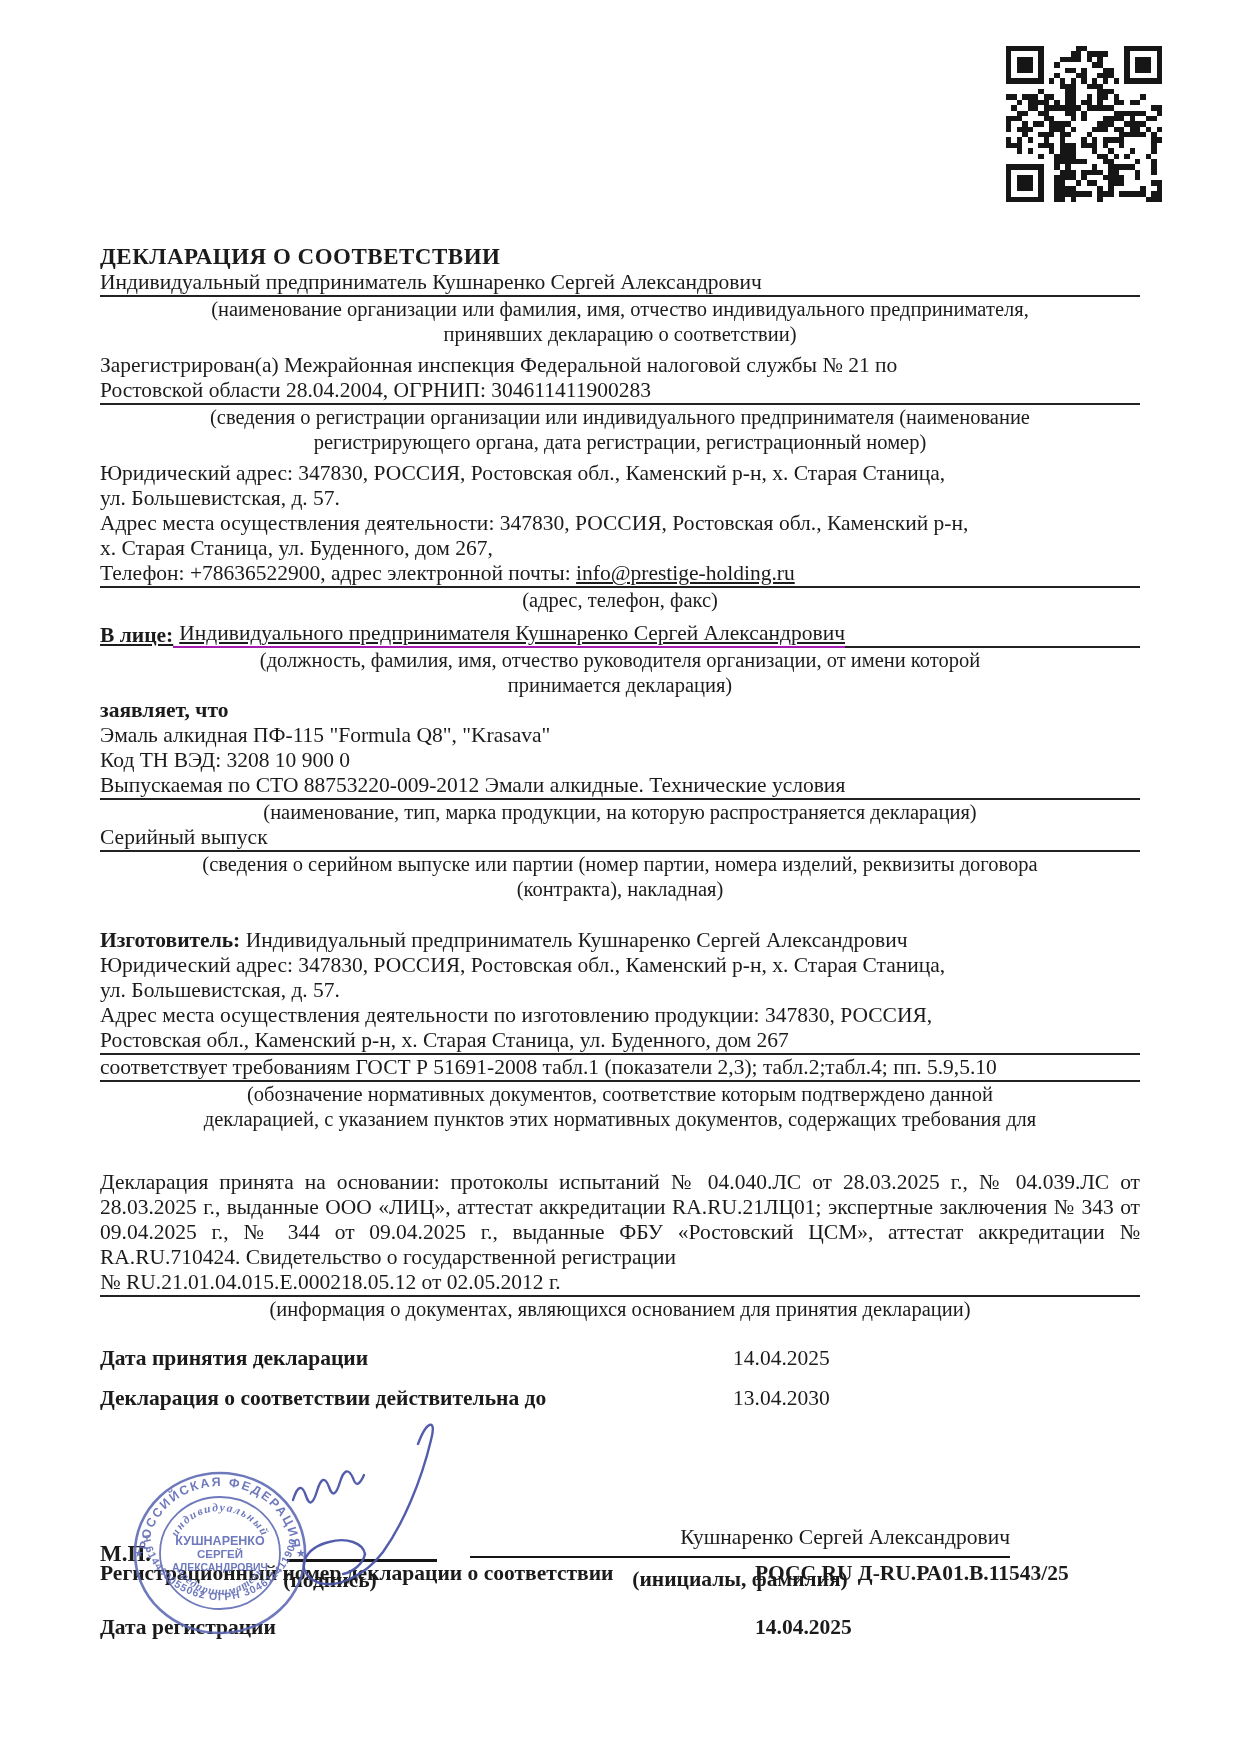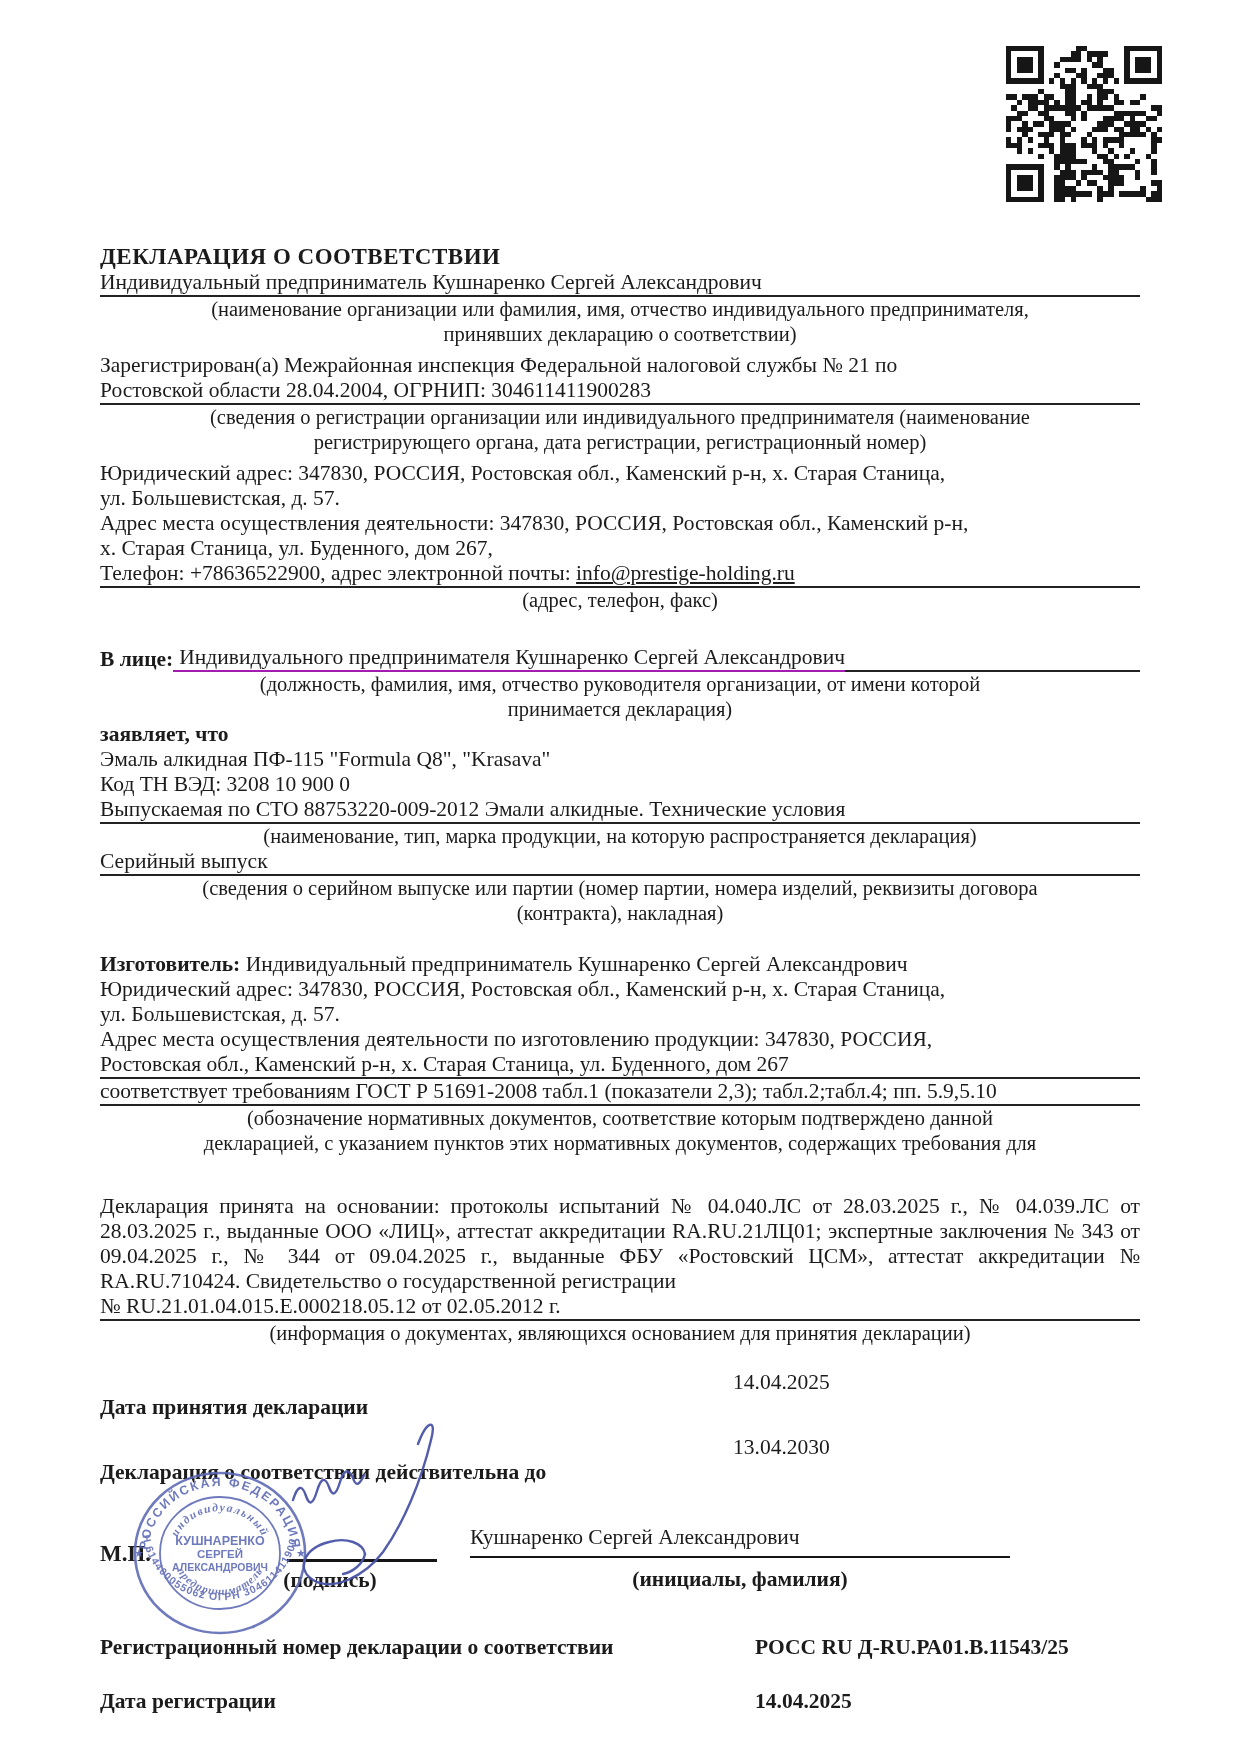--- a/index.html
+++ b/index.html
@@ -15,32 +15,32 @@
   .title{margin-top:243px;font-weight:bold;font-size:23px;line-height:27px;letter-spacing:.5px;}
   .rule{border-bottom:2px solid #222;}
   .cap{text-align:center;font-size:20.5px;}
   .b{font-weight:bold;}
   .u{text-decoration:underline;}
   .flexline{display:flex;align-items:flex-end;}
   .fill{flex:1 1 auto;border-bottom:2px solid #222;}
   .inlinefield{border-bottom:2px solid #a21caf;padding-left:6px;}
   .just{text-align:justify;}
   .row{display:flex;}
-  .row .lbl{width:633px;flex:0 0 auto;margin-top:25px;}
+  .row .lbl{width:633px;flex:0 0 auto;}
   .row2 .lbl2{width:655px;flex:0 0 auto;}
   .qr{position:absolute;left:1006px;top:46px;width:156px;height:156px;}
   .stamp{position:absolute;left:122px;top:1466px;width:196px;height:174px;opacity:.88;}
   .sig{position:absolute;left:235px;top:1412px;width:220px;height:200px;}
   .abs{position:absolute;}
   .mp{left:100px;top:1541px;font-weight:bold;font-size:23px;}
   .sigline{left:287px;top:1559px;width:150px;border-bottom:3px solid #151515;height:0;}
   .sigcap{left:235px;top:1568px;width:190px;text-align:center;font-weight:bold;}
   .nameline{left:470px;top:1556px;width:540px;border-bottom:2px solid #151515;height:0;}
   .namecap{left:470px;top:1567px;width:540px;text-align:center;font-weight:bold;}
-  .fio{left:470px;top:1525px;width:540px;text-align:left;}
+  .fio{left:470px;top:1525px;width:540px;text-align:right;}
   .spacer-sig{height:150px;}
 </style>
 </head>
 <body>
 
 <div class="page">
 
   <svg class="qr" id="qr-svg" viewBox="0 0 29 29" shape-rendering="crispEdges">
       <rect x="0" y="0" width="1" height="1" fill="#161616"></rect>
       <rect x="0" y="6" width="1" height="1" fill="#161616"></rect>
@@ -468,21 +468,21 @@
 
     <div style="margin-top:6px;" class="rule">
       <div>Юридический адрес: 347830, РОССИЯ, Ростовская обл., Каменский р-н, х. Старая Станица,</div>
       <div>ул. Большевистская, д. 57.</div>
       <div>Адрес места осуществления деятельности: 347830, РОССИЯ, Ростовская обл., Каменский р-н,</div>
       <div>х. Старая Станица, ул. Буденного, дом 267,</div>
       <div><span>Телефон: +78636522900, адрес электронной почты: </span><span class="u">info@prestige-holding.ru</span></div>
     </div>
     <div class="cap">(адрес, телефон, факс)</div>
 
-    <div class="flexline" style="margin-top:32px;">
+    <div class="flexline" style="margin-top:8px;text-decoration:underline;">
       <span class="b">В лице:</span>
       <span class="inlinefield">Индивидуального предпринимателя Кушнаренко Сергей Александрович</span>
       <span class="fill"></span>
     </div>
     <div class="cap">(должность, фамилия, имя, отчество руководителя организации, от имени которой</div>
     <div class="cap">принимается декларация)</div>
 
     <div class="b">заявляет, что</div>
     <div>Эмаль алкидная ПФ-115 "Formula Q8",  "Krasava"</div>
     <div>Код ТН ВЭД: 3208 10 900 0</div>

